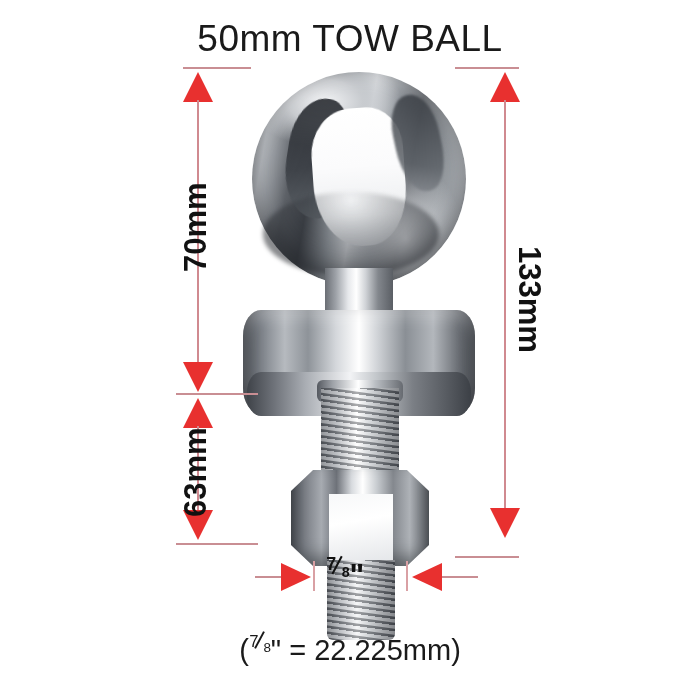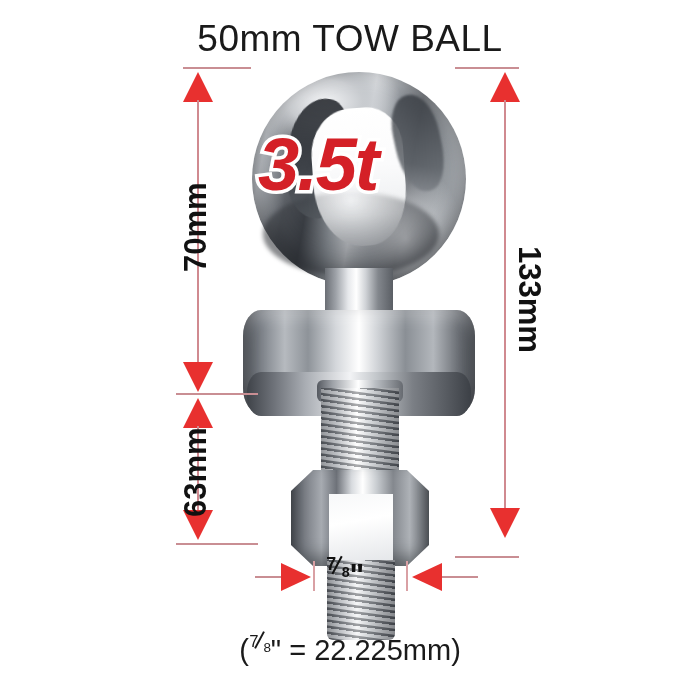--- a/index.html
+++ b/index.html
@@ -346,21 +346,20 @@
 
     <div class="shank-cap"></div>
     <div class="shank-upper"></div>
 
     <div class="nut"></div>
     <div class="nut-face"></div>
 
     <div class="shank-lower"></div>
   </div>
 
-  <div class="badge">3.5t</div>
 
   <div class="dimlayer">
 
     <div class="hline" style="left:183px; top:67px; width:68px;"></div>
     <div class="arrow-up" style="left:183px; top:72px;"></div>
     <div class="vline vline-strong" style="left:197px; top:100px; height:264px;"></div>
     <div class="arrow-down" style="left:183px; top:362px;"></div>
     <div class="hline" style="left:176px; top:393px; width:82px;"></div>
     <div class="dimtext rot-ccw" style="left:180px; top:272px;">70mm</div>
 

